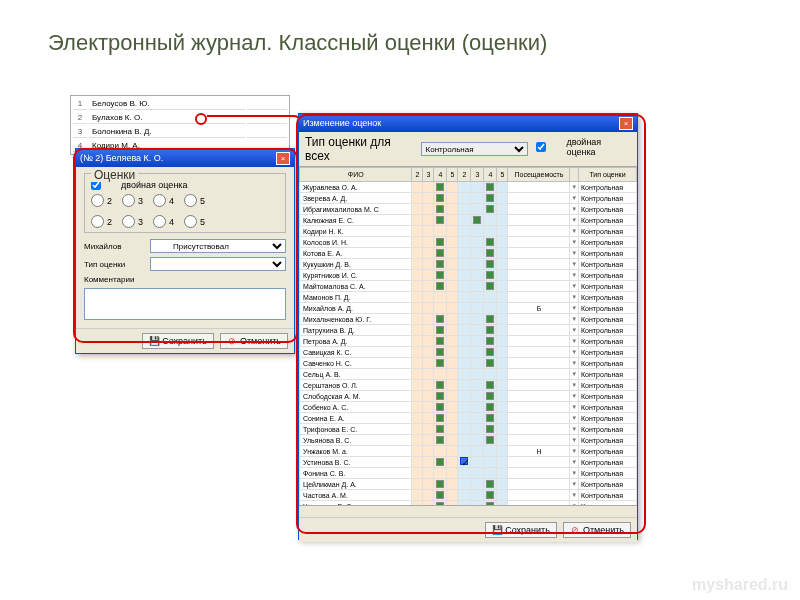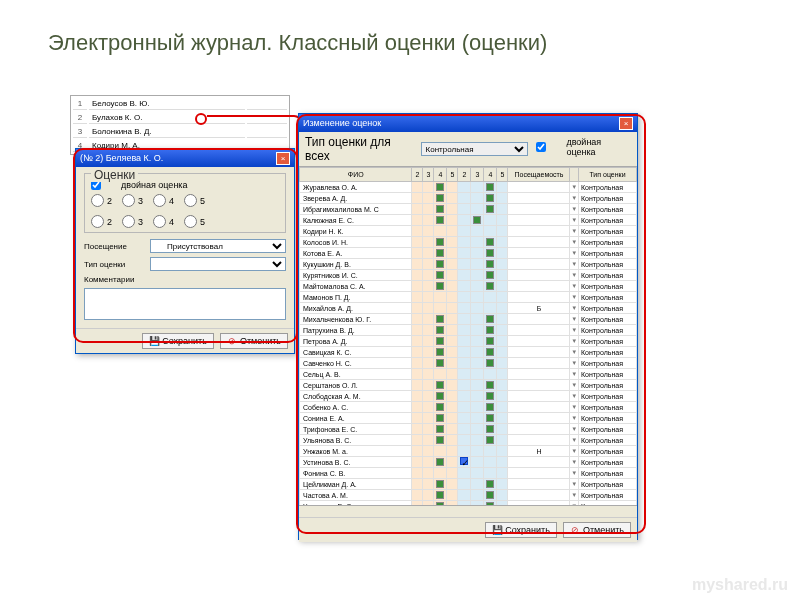--- a/index.html
+++ b/index.html
@@ -21,21 +21,21 @@
 .titlebar .wbtn.x{background:#e35a3c;}
 .panel{padding:6px 8px;}
 .group{border:1px solid #b8b8b8;padding:6px 6px 4px;margin-bottom:6px;position:relative;}
 .group-label{position:absolute;top:-6px;left:6px;background:#ece9d8;padding:0 3px;font-size:12px;color:#333;}
 .chk{display:flex;align-items:center;gap:20px;font-size:8px;margin-bottom:4px;}
 .chk input{width:10px;height:10px;}
 .radio-row{display:flex;gap:10px;}
 .radio-row label{display:flex;align-items:center;gap:3px;font-size:8px;}
 .form-row{display:flex;align-items:center;gap:6px;margin-bottom:4px;}
 .form-row .lbl{width:60px;font-size:8px;}
-.form-row select,.form-row input{flex:1;height:14px;border:1px solid #7b9ebd;background:#fff;font-size:8px;padding:0 12px;}
+.form-row select,.form-row input{flex:1;height:14px;border:1px solid #7b9ebd;background:#fff;font-size:8px;padding:0 18px;}
 textarea{width:100%;height:32px;border:1px solid #7b9ebd;background:#fff;font-size:8px;resize:none;}
 .btnbar{display:flex;justify-content:flex-end;gap:6px;padding:4px 6px;background:#ece9d8;border-top:1px solid #ccc;}
 .btn{height:16px;border:1px solid #9a9a9a;background:#f4f4f4;padding:1px 6px;font-size:8px;cursor:pointer;display:flex;align-items:center;gap:3px;}
 .btn .ico{width:10px;height:10px;display:inline-block;}
 .win2{top:113px;left:298px;width:340px;height:427px;}
 .win2 .body{height:calc(100% - 18px - 22px);overflow:hidden;display:flex;flex-direction:column;}
 .toprow{display:flex;align-items:center;gap:4px;padding:3px 6px;background:#ece9d8;}
 .toprow .lbl{font-size:12px;}
 .toprow select{width:110px;height:14px;border:1px solid #7b9ebd;font-size:8px;}
 .grid{flex:1;overflow:auto;border-top:1px solid #aaa;background:#fff;}
@@ -135,21 +135,21 @@
             <input type="radio" name="radios2" style="">
             <span>4</span>
           </label>
           <label>
             <input type="radio" name="radios2" style="">
             <span>5</span>
           </label>
         </div>
     </div>
     <div class="form-row">
-        <span class="lbl">Посещение</span>
+        <span class="lbl">Михайлов</span>
         <select><option>Присутствовал</option></select>
       </div>
     <div class="form-row">
         <span class="lbl">Тип оценки</span>
         <select><option></option></select>
       </div>
     <div class="form-row">
         <span class="lbl">Комментарии</span>
       </div>
     <textarea style=""></textarea>

